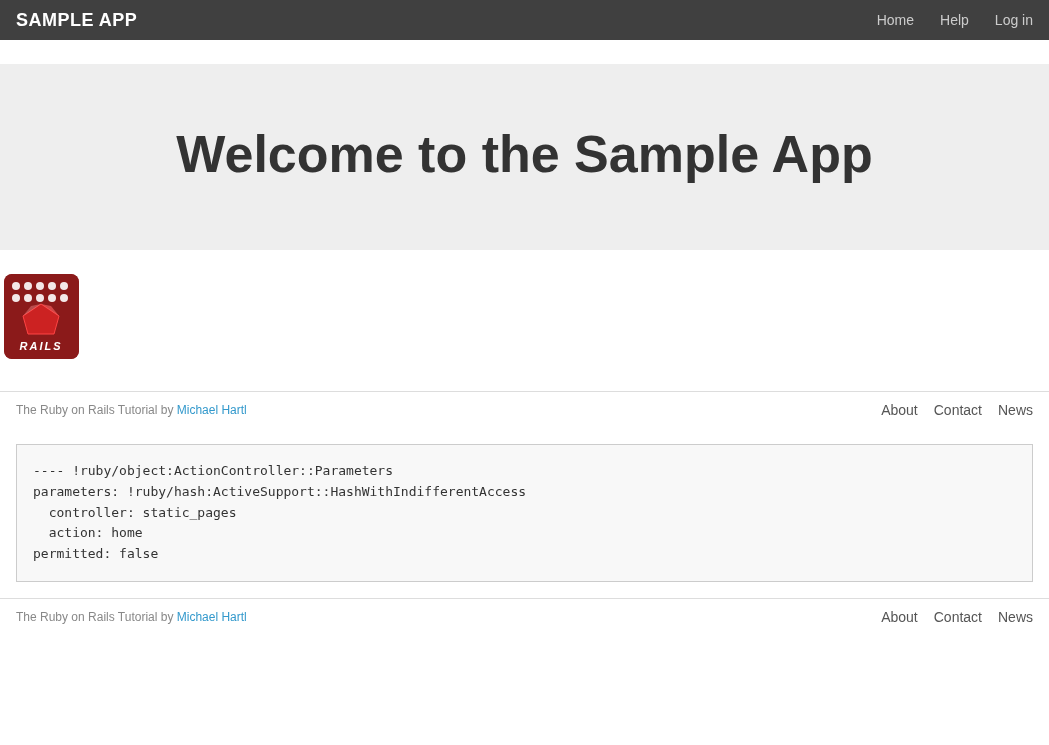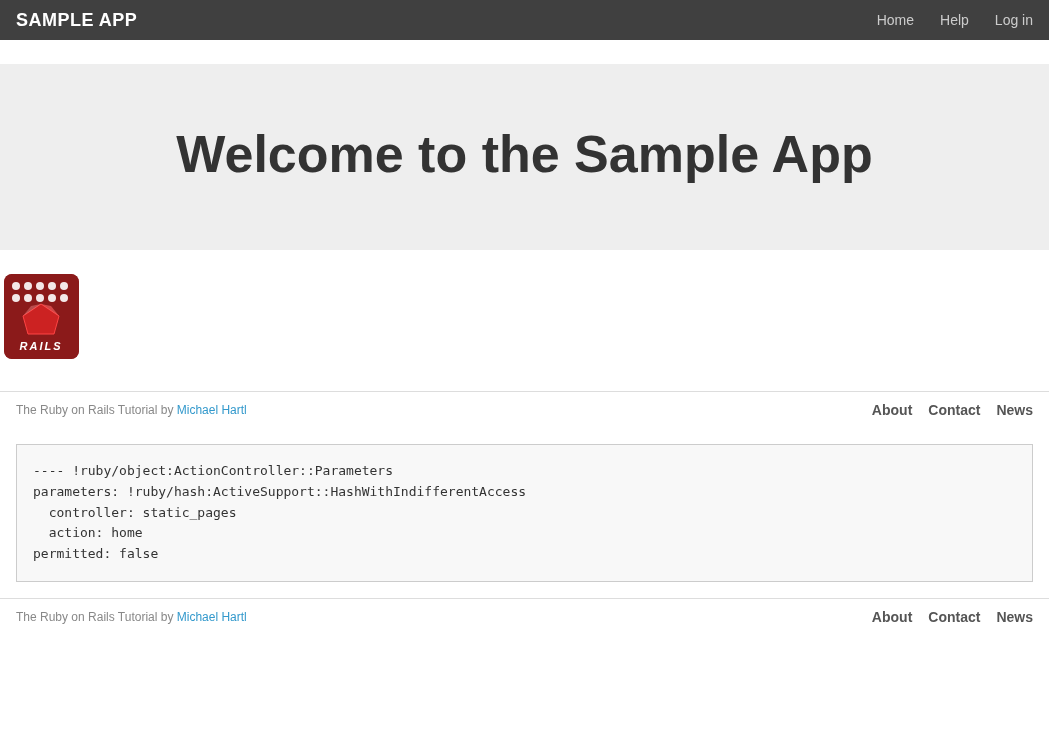--- a/index.html
+++ b/index.html
@@ -96,21 +96,20 @@
       font-size: 12px;
       color: #888;
     }
     .footer-left a {
       color: #3399cc;
       text-decoration: none;
     }
     .footer-right {
       display: flex;
       gap: 16px;
-      font-weight: bold;
     }
     .footer-right a {
       font-size: 14px;
       color: #555;
       text-decoration: none;
     }
 
     
     .debug-box {
       margin: 16px;

